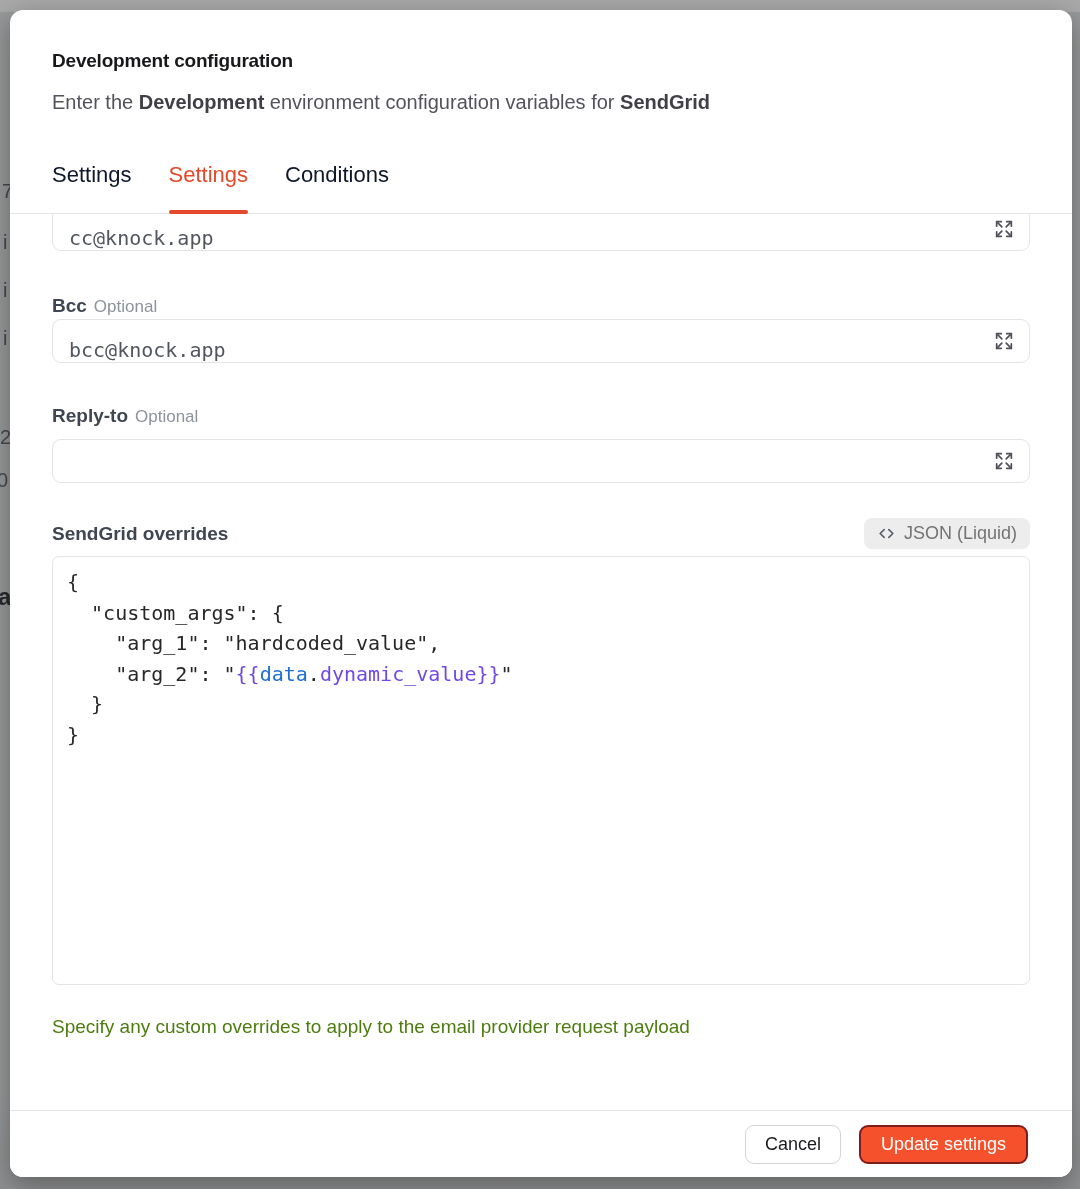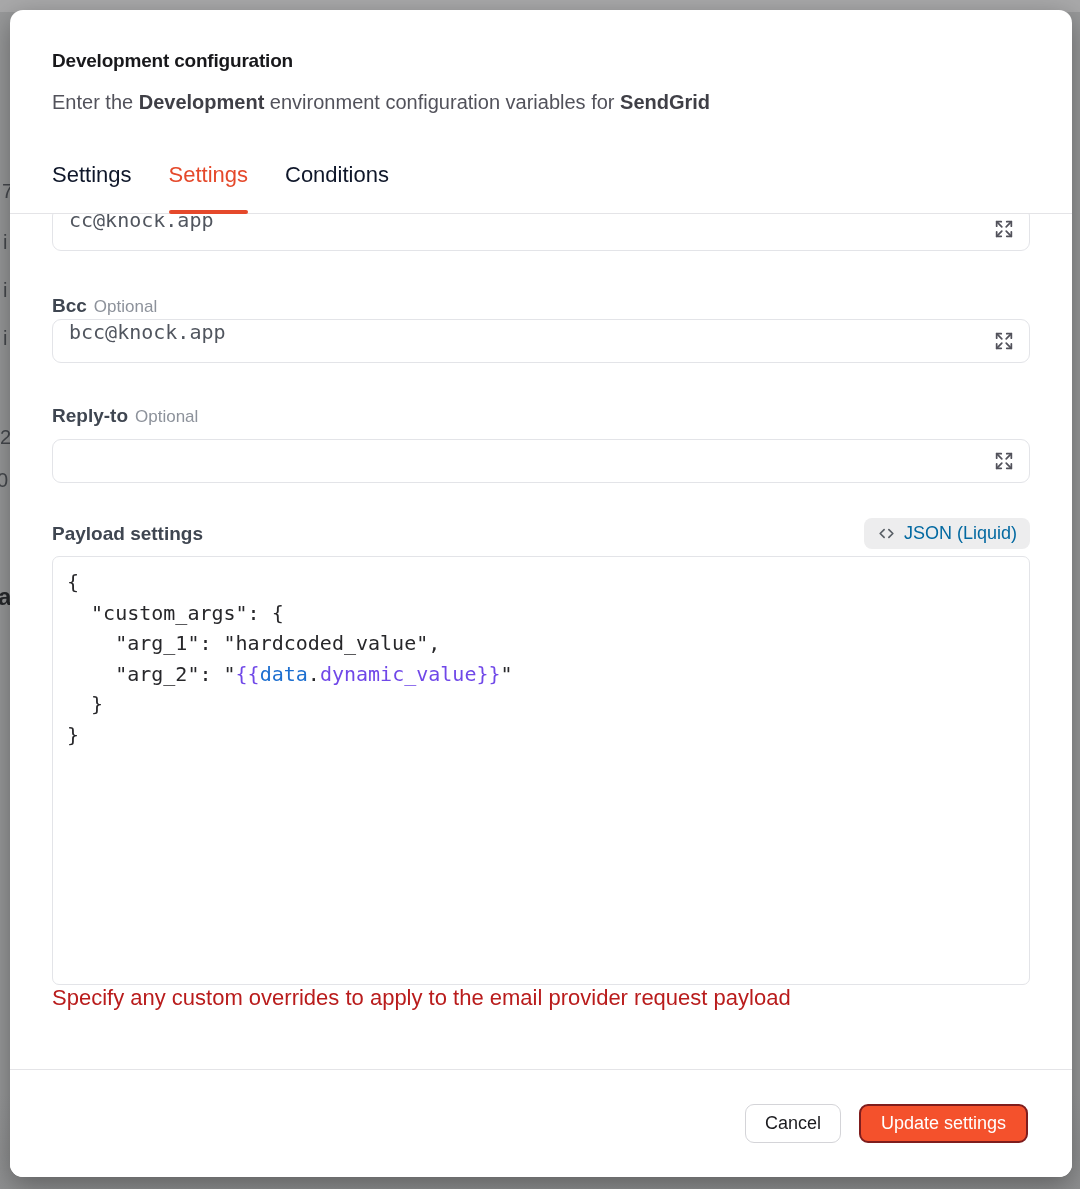--- a/index.html
+++ b/index.html
@@ -23,46 +23,46 @@
   .subtitle b { color:#3f3f46; font-weight:700; }
 
   .tabbar { margin-top:46px; padding:0 42px; border-bottom:1px solid #e4e4e7; display:flex; gap:37px; }
   .tab { font-size:22px; line-height:28px; color:#0f172a; font-weight:500; padding-bottom:24px; position:relative; cursor:pointer; }
   .tab.active { color:#e5492b; }
   .tab.active::after { content:""; position:absolute; left:0; right:0; bottom:-1px; height:4px; border-radius:3px; background:#e5492b; }
 
   .content { padding:0 42px; height:881px; overflow:hidden; }
 
   .mono-input { position:relative; height:44px; border:1px solid #e3e4e8; border-radius:9px; background:#fff;
-                display:flex; align-items:flex-start; padding:0 52px 0 16px;
+                display:flex; align-items:flex-end; padding:0 52px 0 16px;
                 font-family:"DejaVu Sans Mono", monospace; font-size:20px; color:#50555e; }
   .mono-input.clipped { margin-top:-7px; }
   .expand-btn { position:absolute; right:14px; top:50%; transform:translateY(-50%); width:22px; height:22px; cursor:pointer; display:flex; }
 
   .field-label { font-size:19px; line-height:24px; color:#3f4651; font-weight:600; }
   .field-label .opt { font-size:17px; color:#8d929b; font-weight:400; margin-left:7px; }
   .lbl-bcc { margin-top:43px; }
   .lbl-reply { margin-top:41px; margin-bottom:10px; }
   .in-bcc, .in-reply { }
 
   .payload-row { margin-top:35px; height:31px; display:flex; align-items:center; justify-content:space-between; }
   .payload-label { font-size:19px; color:#3f4651; font-weight:600; }
   .badge { height:31px; background:#ededee; border-radius:8px; display:flex; align-items:center; gap:8px;
-           padding:0 13px; color:#0369a1; font-size:18px; }
+           padding:0 13px; color:#737373; font-size:18px; }
 
   .editor { margin-top:7px; height:429px; border:1px solid #e3e4e8; border-radius:7px; background:#fff;
             padding:10px 14px; font-family:"DejaVu Sans Mono", monospace; font-size:20px; color:#27272a; cursor:text; }
   .code-line { white-space:pre; line-height:30.5px; }
   .tok-liquid-brace { color:#7048e8; }
   .tok-liquid-obj { color:#1d6fd0; }
   .tok-liquid-prop { color:#7048e8; }
 
-  .help-text { margin-top:1px; font-size:22px; line-height:24px; color:#b91c1c; }
+  .help-text { margin-top:30px; font-size:19px; line-height:24px; color:#4d7c0f; }
 
-  .footer { position:absolute; left:0; right:0; bottom:0; height:108px; background:#fff; border-top:1px solid #e4e4e7;
+  .footer { position:absolute; left:0; right:0; bottom:0; height:67px; background:#fff; border-top:1px solid #e4e4e7;
             display:flex; align-items:center; justify-content:flex-end; gap:18px; padding-right:44px; }
   .btn { height:39px; border-radius:9px; font-size:18px; display:flex; align-items:center; cursor:pointer;
          font-family:"Liberation Sans",sans-serif; }
   .btn-cancel { background:#fff; border:1px solid #d4d4d8; color:#1b1b1f; padding:0 19px; }
   .btn-primary { background:#f4512c; border:2px solid #7f1d1d; color:#fff; padding:16px 20px; font-weight:500; }
 
   svg { display:block; }
 </style>
 </head>
 <body>
@@ -137,21 +137,21 @@
               <path d="M4 20l5.6-5.6"></path>
             <path d="M4 9V4h5"></path>
               <path d="M4 4l5.6 5.6"></path>
             <path d="M20 15v5h-5"></path>
               <path d="M20 20l-5.6-5.6"></path>
           </svg>
         </span>
       </div>
 
       <div class="payload-row">
-        <div class="payload-label">Payload settings</div>
+        <div class="payload-label">SendGrid overrides</div>
         <div class="badge">
           <span>
             <svg width="19" height="19" viewBox="0 0 24 24" fill="none" stroke="#595f66" stroke-width="2.1" stroke-linecap="round" stroke-linejoin="round">
               <path d="M9 7l-5 5 5 5"></path>
                 <path d="M15 7l5 5-5 5"></path>
             </svg>
           </span>
           <span>JSON (Liquid)</span>
         </div>
       </div>

